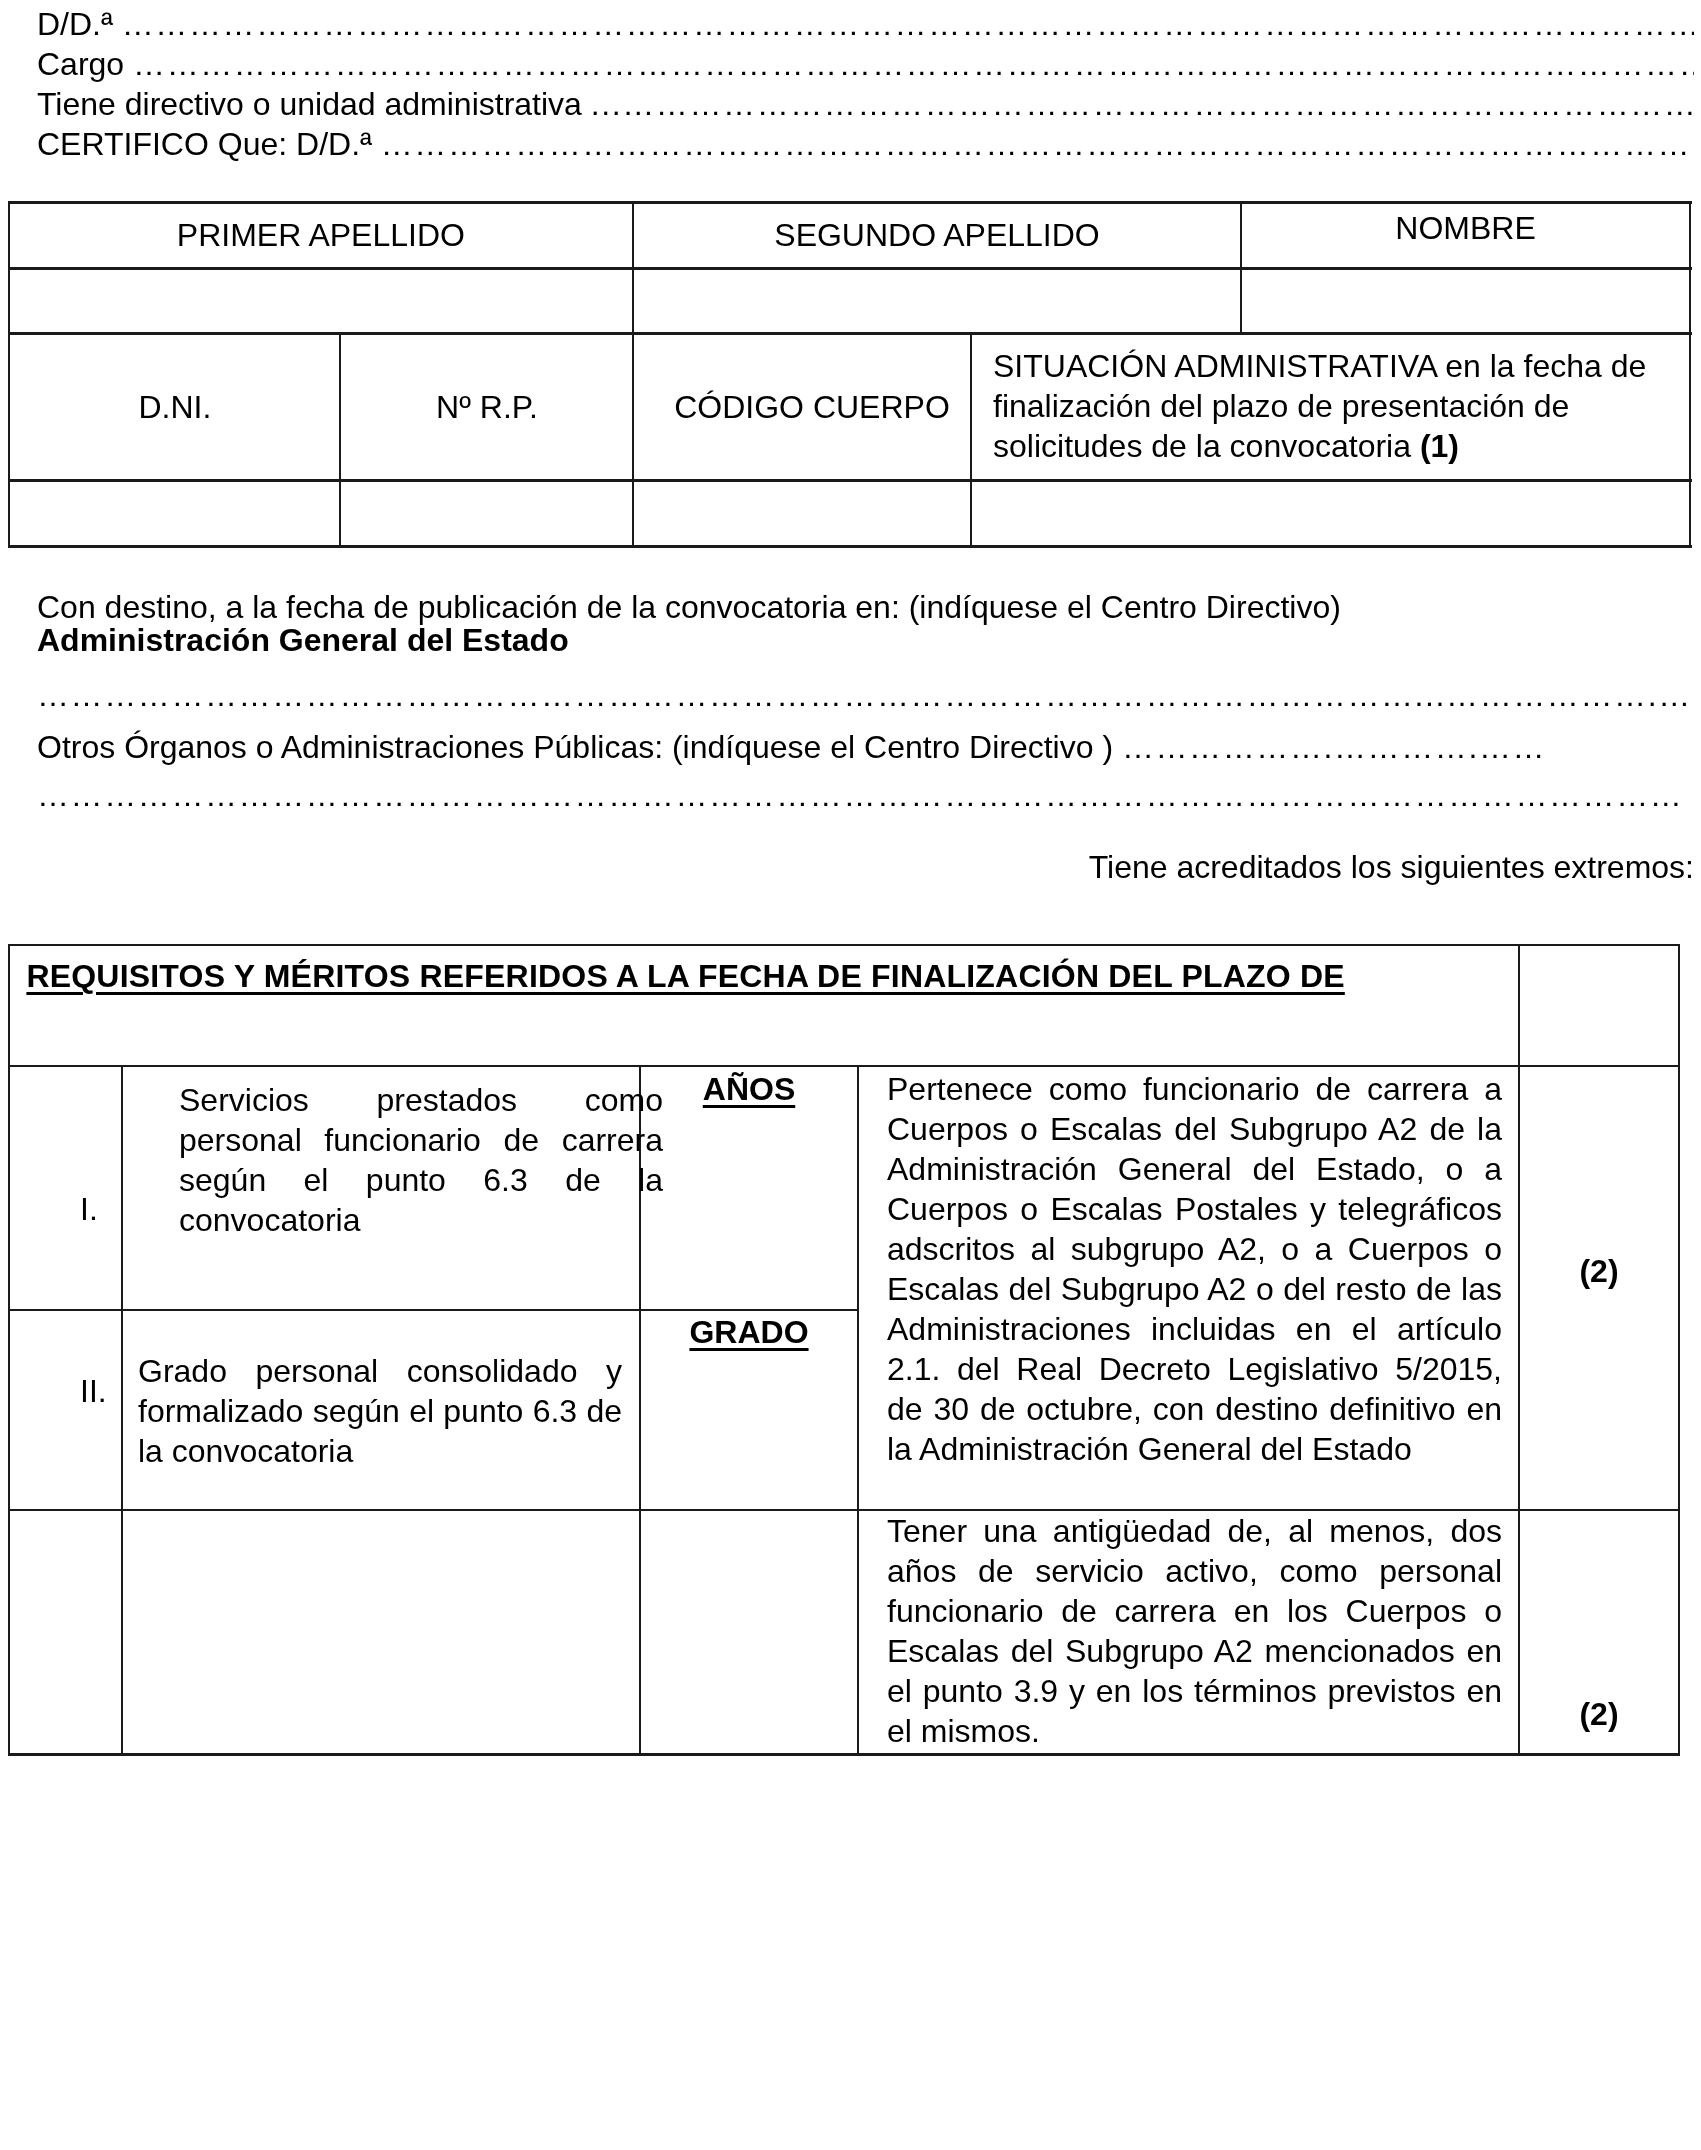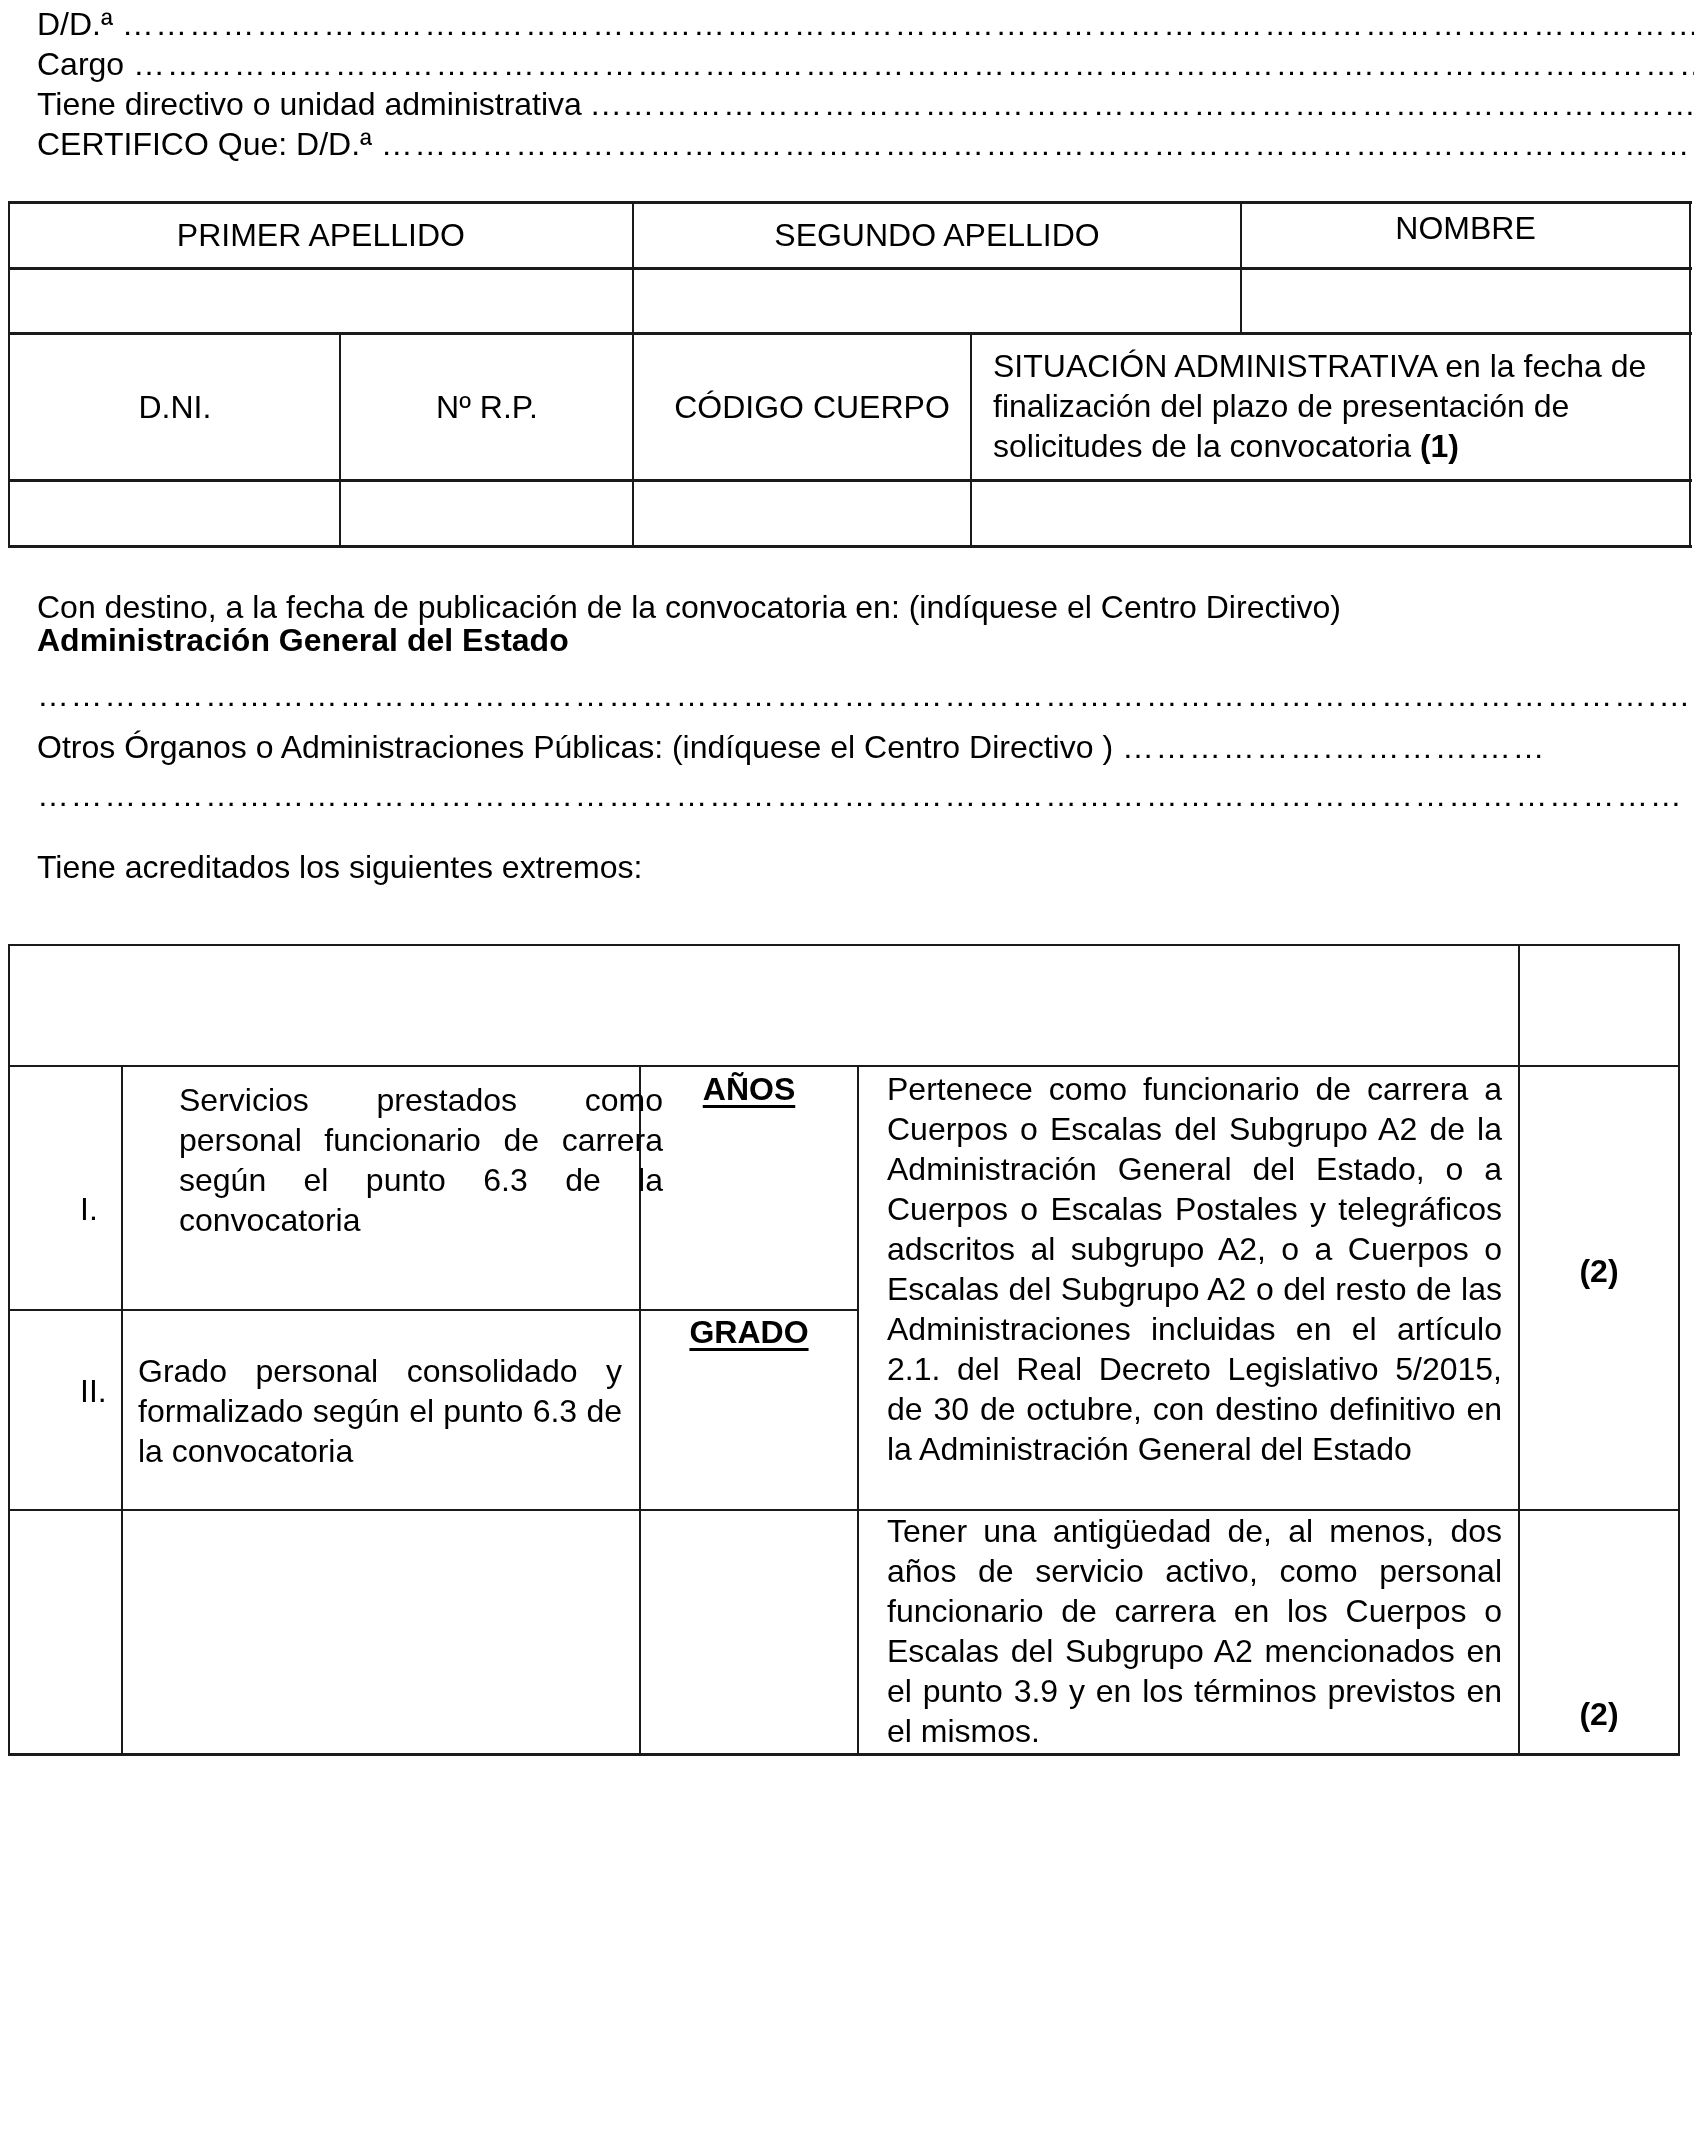--- a/index.html
+++ b/index.html
@@ -83,39 +83,39 @@
 </div>
 
 <div class="line" style="top:587px; width:1657px;">Con destino, a la fecha de publicación de la convocatoria en: (indíquese el Centro Directivo)</div>
 <div class="line" style="top:620px; width:1657px;font-weight:bold;">Administración General del Estado</div>
 <div class="line dots" style="top:675px; width:1649px;">……………………………………………………………………………………………………………...……………….…</div>
 <div class="line" style="top:727px; width:1655px;">
   <span>Otros Órganos o Administraciones Públicas: (indíquese el Centro Directivo )</span>
   <span class="dots">……………….………….……</span>
 </div>
 <div class="line dots" style="top:775px; width:1649px;">………………………………………………………………………………………………………………………………………………..</div>
-<div class="line" style="top:847px; width:1657px;">Tiene acreditados los siguientes extremos:</div>
+<div class="line" style="top:847px; width:1657px;text-align:right;">Tiene acreditados los siguientes extremos:</div>
 
 <div>
 
   <div class="hline" style="left:8px; top:944px; width:1672px; height:2.4px;"></div>
   <div class="hline" style="left:8px; top:1065px; width:1672px; height:2.4px;"></div>
   <div class="hline" style="left:8px; top:1309px; width:851px; height:2.4px;"></div>
   <div class="hline" style="left:8px; top:1509px; width:1672px; height:2.4px;"></div>
   <div class="hline" style="left:8px; top:1753px; width:1672px; height:3.2px;"></div>
 
   <div class="vline" style="left:8px; top:944px; height:812px;"></div>
   <div class="vline" style="left:1678px; top:944px; height:812px;"></div>
   <div class="vline" style="left:1518px; top:944px; height:812px;"></div>
   <div class="vline" style="left:121px; top:1065px; height:691px;"></div>
   <div class="vline" style="left:639px; top:1065px; height:691px;"></div>
   <div class="vline" style="left:857px; top:1065px; height:691px;"></div>
 
   <div class="abs bold u" style="left:26.4px; top:946px; width:1481px; line-height:60px; font-size:32px; text-align:justify; text-align-last:left; letter-spacing:0.2px;">
-    <br>
+    <span>REQUISITOS Y MÉRITOS REFERIDOS A LA FECHA DE FINALIZACIÓN DEL PLAZO DE</span><br>
   </div>
 
   <div class="abs" style="left:80px; top:1189px; line-height:40px;">I.</div>
   <div class="abs just" style="left:138px; top:1080px; width:484px;margin-left:41px;">Servicios prestados como personal funcionario de carrera según el punto 6.3 de la convocatoria</div>
   <div class="abs bold u" style="left:641px; top:1069px; width:216px; text-align:center; line-height:40px;">AÑOS</div>
   <div class="abs" style="left:641px; top:1113px; width:216px; height:195px;"></div>
 
   <div class="abs" style="left:80px; top:1371px; line-height:40px;">II.</div>
   <div class="abs just" style="left:138px; top:1351px; width:484px;">Grado personal consolidado y formalizado según el punto 6.3 de la convocatoria</div>
   <div class="abs bold u" style="left:641px; top:1312px; width:216px; text-align:center; line-height:40px;">GRADO</div>

